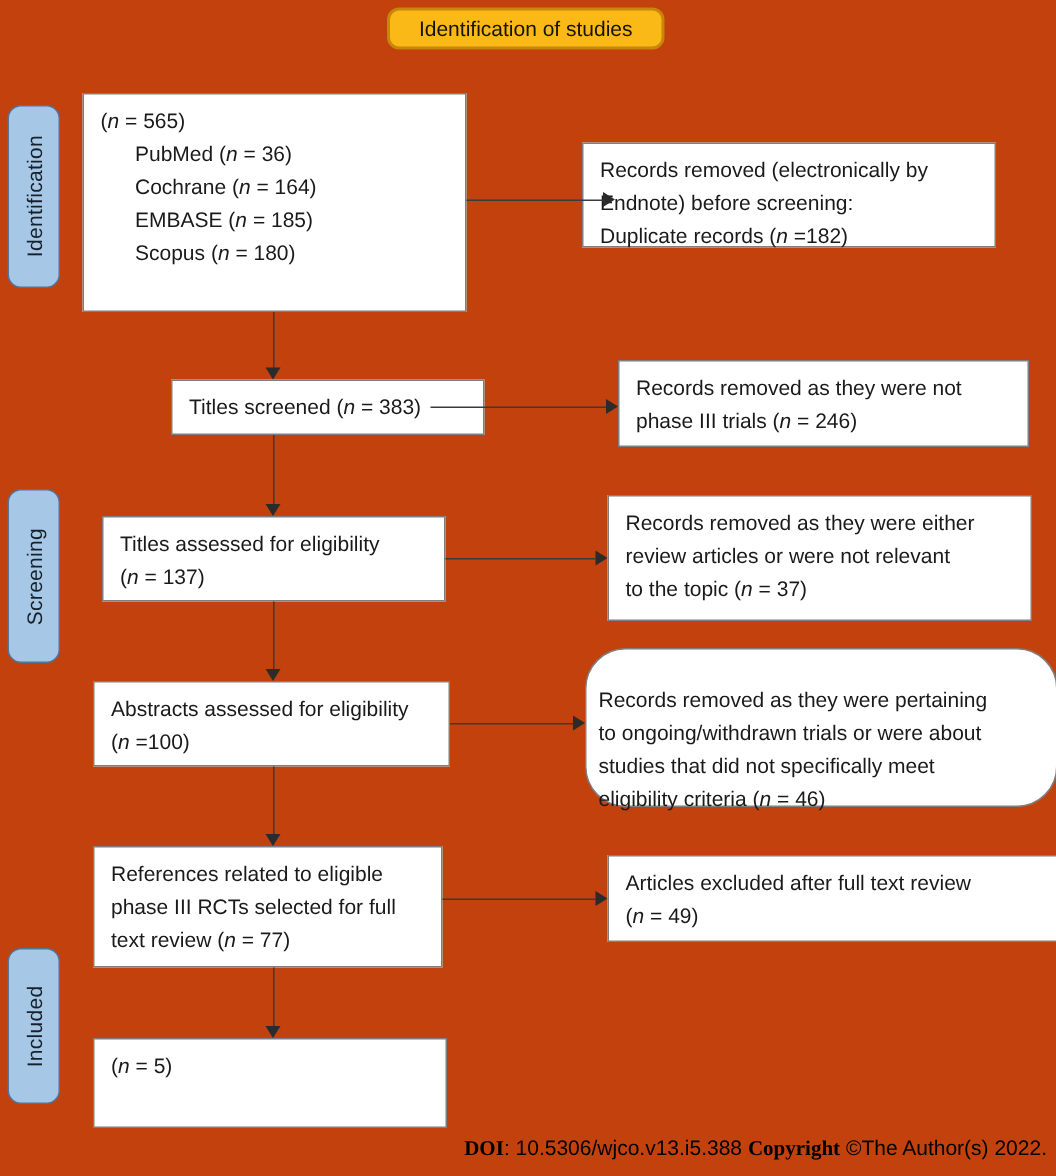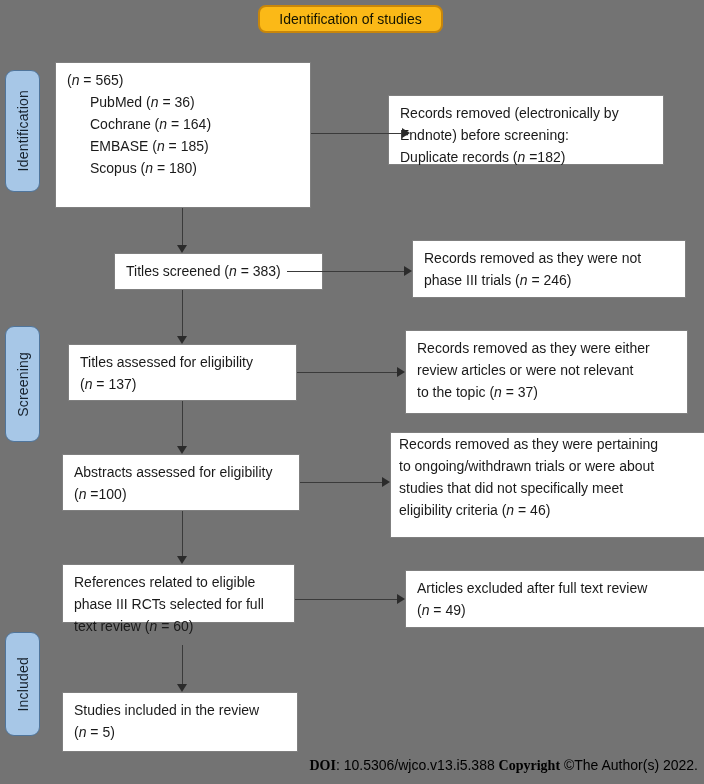--- a/index.html
+++ b/index.html
@@ -1,17 +1,17 @@
 <!DOCTYPE html>
 <html><head>
 <meta charset="utf-8">
 <style>
   html,body { margin:0; padding:0; background:#ffffff; }
   .canvas {
-    position:relative; width:704px; height:784px; background:#737373;
+    position:relative; width:704px; height:784px; background:#c2410c;
     font-family:"Liberation Sans","DejaVu Sans",sans-serif;
     color:#1a1a1a; font-size:14px; overflow:hidden;
   }
   .badge {
     position:absolute; left:258px; top:5px; width:185px; height:28px;
     background:#fbb917; border:2px solid #c8860a; border-radius:8px;
     display:flex; align-items:center; justify-content:center;
     font-size:14px; color:#141400; box-sizing:border-box;
   }
   .stage {
@@ -31,26 +31,26 @@
     box-sizing:border-box; padding:6px 11px; line-height:22px; font-size:14px;
   }
   .ln { white-space:nowrap; }
   .ln.ind { padding-left:23px; }
   .it { font-style:italic; }
   .bd { font-weight:bold;font-family:Liberation Serif, serif; }
   .box-identified        { left:55px;  top:62px;  width:256px; height:146px; }
   .box-titles-screened   { left:78px;  top:253px; width:209px; height:37px;margin-left:36px;  }
   .box-titles-assessed   { left:68px;  top:344px; width:229px; height:57px;  }
   .box-abstracts         { left:62px;  top:454px; width:238px; height:57px;  }
-  .box-references        { left:62px;  top:564px; width:233px; height:59px;  }
+  .box-references        { left:62px;  top:564px; width:233px; height:81px;  }
   .box-studies-included  { left:62px;  top:692px; width:236px; height:60px;  }
   .box-removed-dup       { left:388px; top:95px;  width:276px; height:70px;  }
   .box-removed-phase3    { left:412px; top:240px; width:274px; height:58px;  }
   .box-removed-review    { left:405px; top:330px; width:283px; height:84px;  }
-  .box-removed-ongoing   { left:390px; top:432px; width:315px; height:106px; padding:0 8px; }
+  .box-removed-ongoing   { left:390px; top:432px; width:315px; height:106px; padding:22px 8px;border-radius:27px; }
   .box-excluded-fulltext { left:405px; top:570px; width:318px; height:58px;  }
   .v-line { position:absolute; width:0; border-left:1px solid #3a3a3a; }
   .head-down {
     position:absolute; width:0; height:0;
     border-left:5px solid transparent; border-right:5px solid transparent;
     border-top:8px solid #2b2b2b;
   }
   .h-line { position:absolute; height:0; border-top:1px solid #3a3a3a; }
   .head-right {
     position:absolute; width:0; height:0;
@@ -99,25 +99,24 @@
   </div>
 
   <div class="box box-abstracts">
     <div class="ln"><span>Abstracts assessed for eligibility</span></div>
     <div class="ln"><span>(</span><span class="it">n</span><span> =100)</span></div>
   </div>
 
   <div class="box box-references">
     <div class="ln"><span>References related to eligible</span></div>
     <div class="ln"><span>phase III RCTs selected for full</span></div>
-    <div class="ln"><span>text review (</span><span class="it">n</span><span> = 60)</span></div>
+    <div class="ln"><span>text review (</span><span class="it">n</span><span> = 77)</span></div>
   </div>
 
   <div class="box box-studies-included">
-    <div class="ln"><span>Studies included in the review</span></div>
     <div class="ln"><span>(</span><span class="it">n</span><span> = 5)</span></div>
   </div>
 
   <div class="box box-removed-dup">
     <div class="ln"><span>Records removed (electronically by</span></div>
     <div class="ln"><span>Endnote) before screening:</span></div>
     <div class="ln"><span>Duplicate records (</span><span class="it">n</span><span> =182)</span></div>
   </div>
 
   <div class="box box-removed-phase3">

